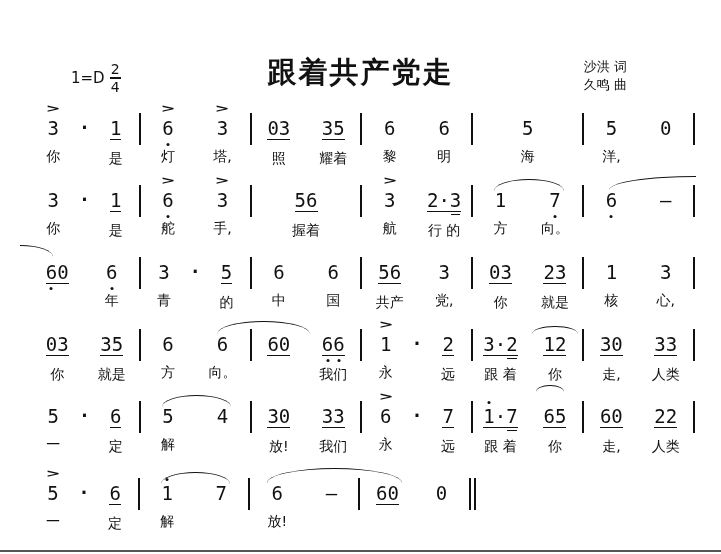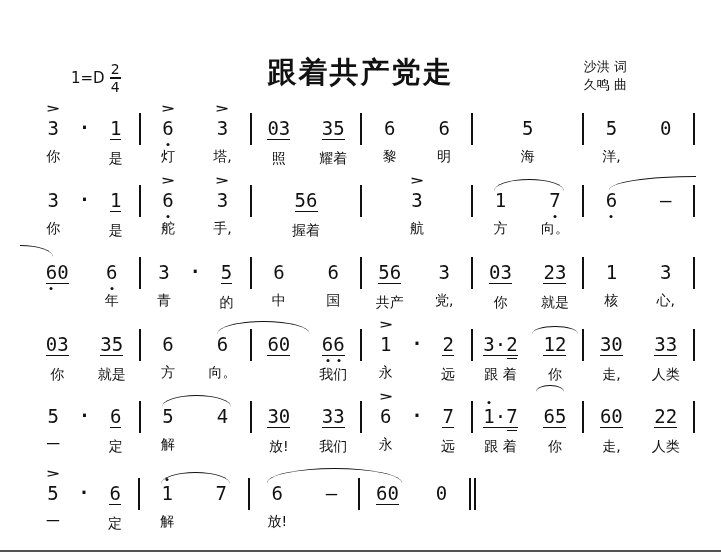--- a/index.html
+++ b/index.html
@@ -171,20 +171,24 @@
             <div class="lyr">握着</div>
           </div>
         </div>
         <div class="bar"></div>
         <div class="measure">
           <div class="tok">
             <span class="acc">&gt;</span>
             <span class="nt"><span class="ch">3</span></span>
             <div class="lyr">航</div>
           </div>
+          <div class="tok">
+            <span class="nt u"><span class="ch">2</span><span class="ch">·</span><span class="ch uu">3</span></span>
+            <div class="lyr">行 的</div>
+          </div>
         </div>
         <div class="bar"></div>
         <div class="measure">
           <div class="tok">
             <span class="nt"><span class="ch">1</span></span>
             <i class="arc pair"></i>
             <div class="lyr">方</div>
           </div>
           <div class="tok">
             <span class="nt"><span class="ch lo">7</span></span>

